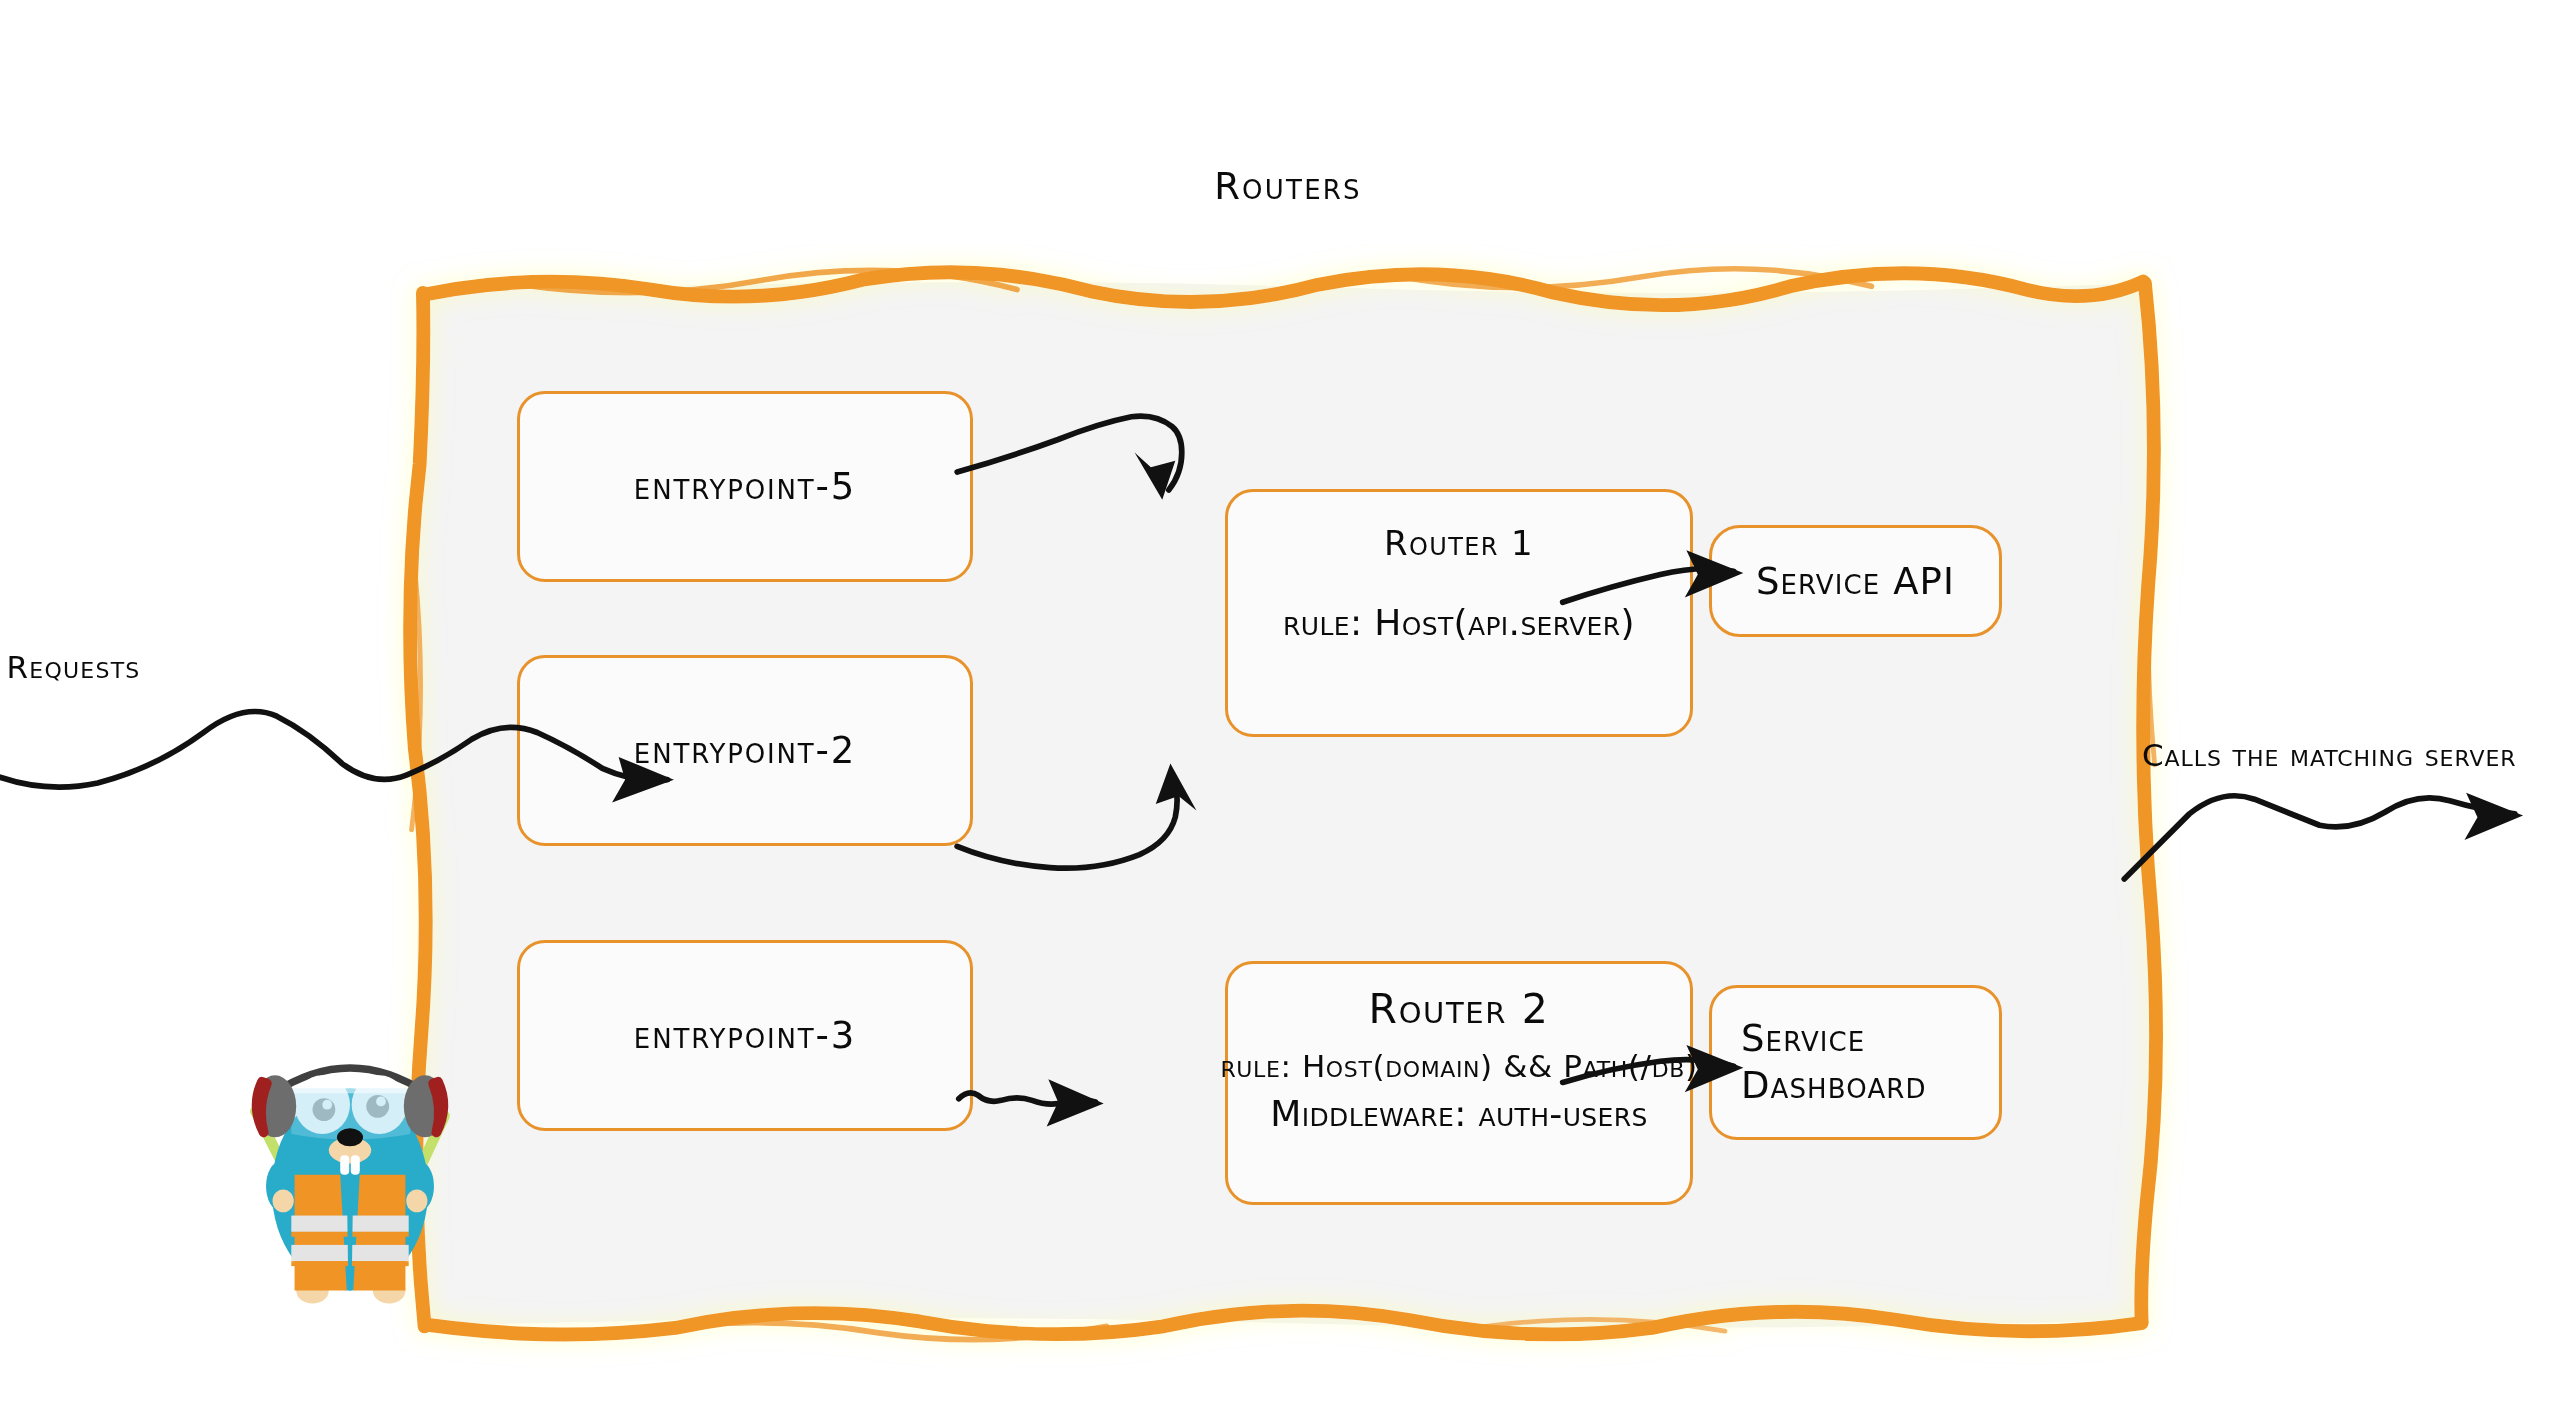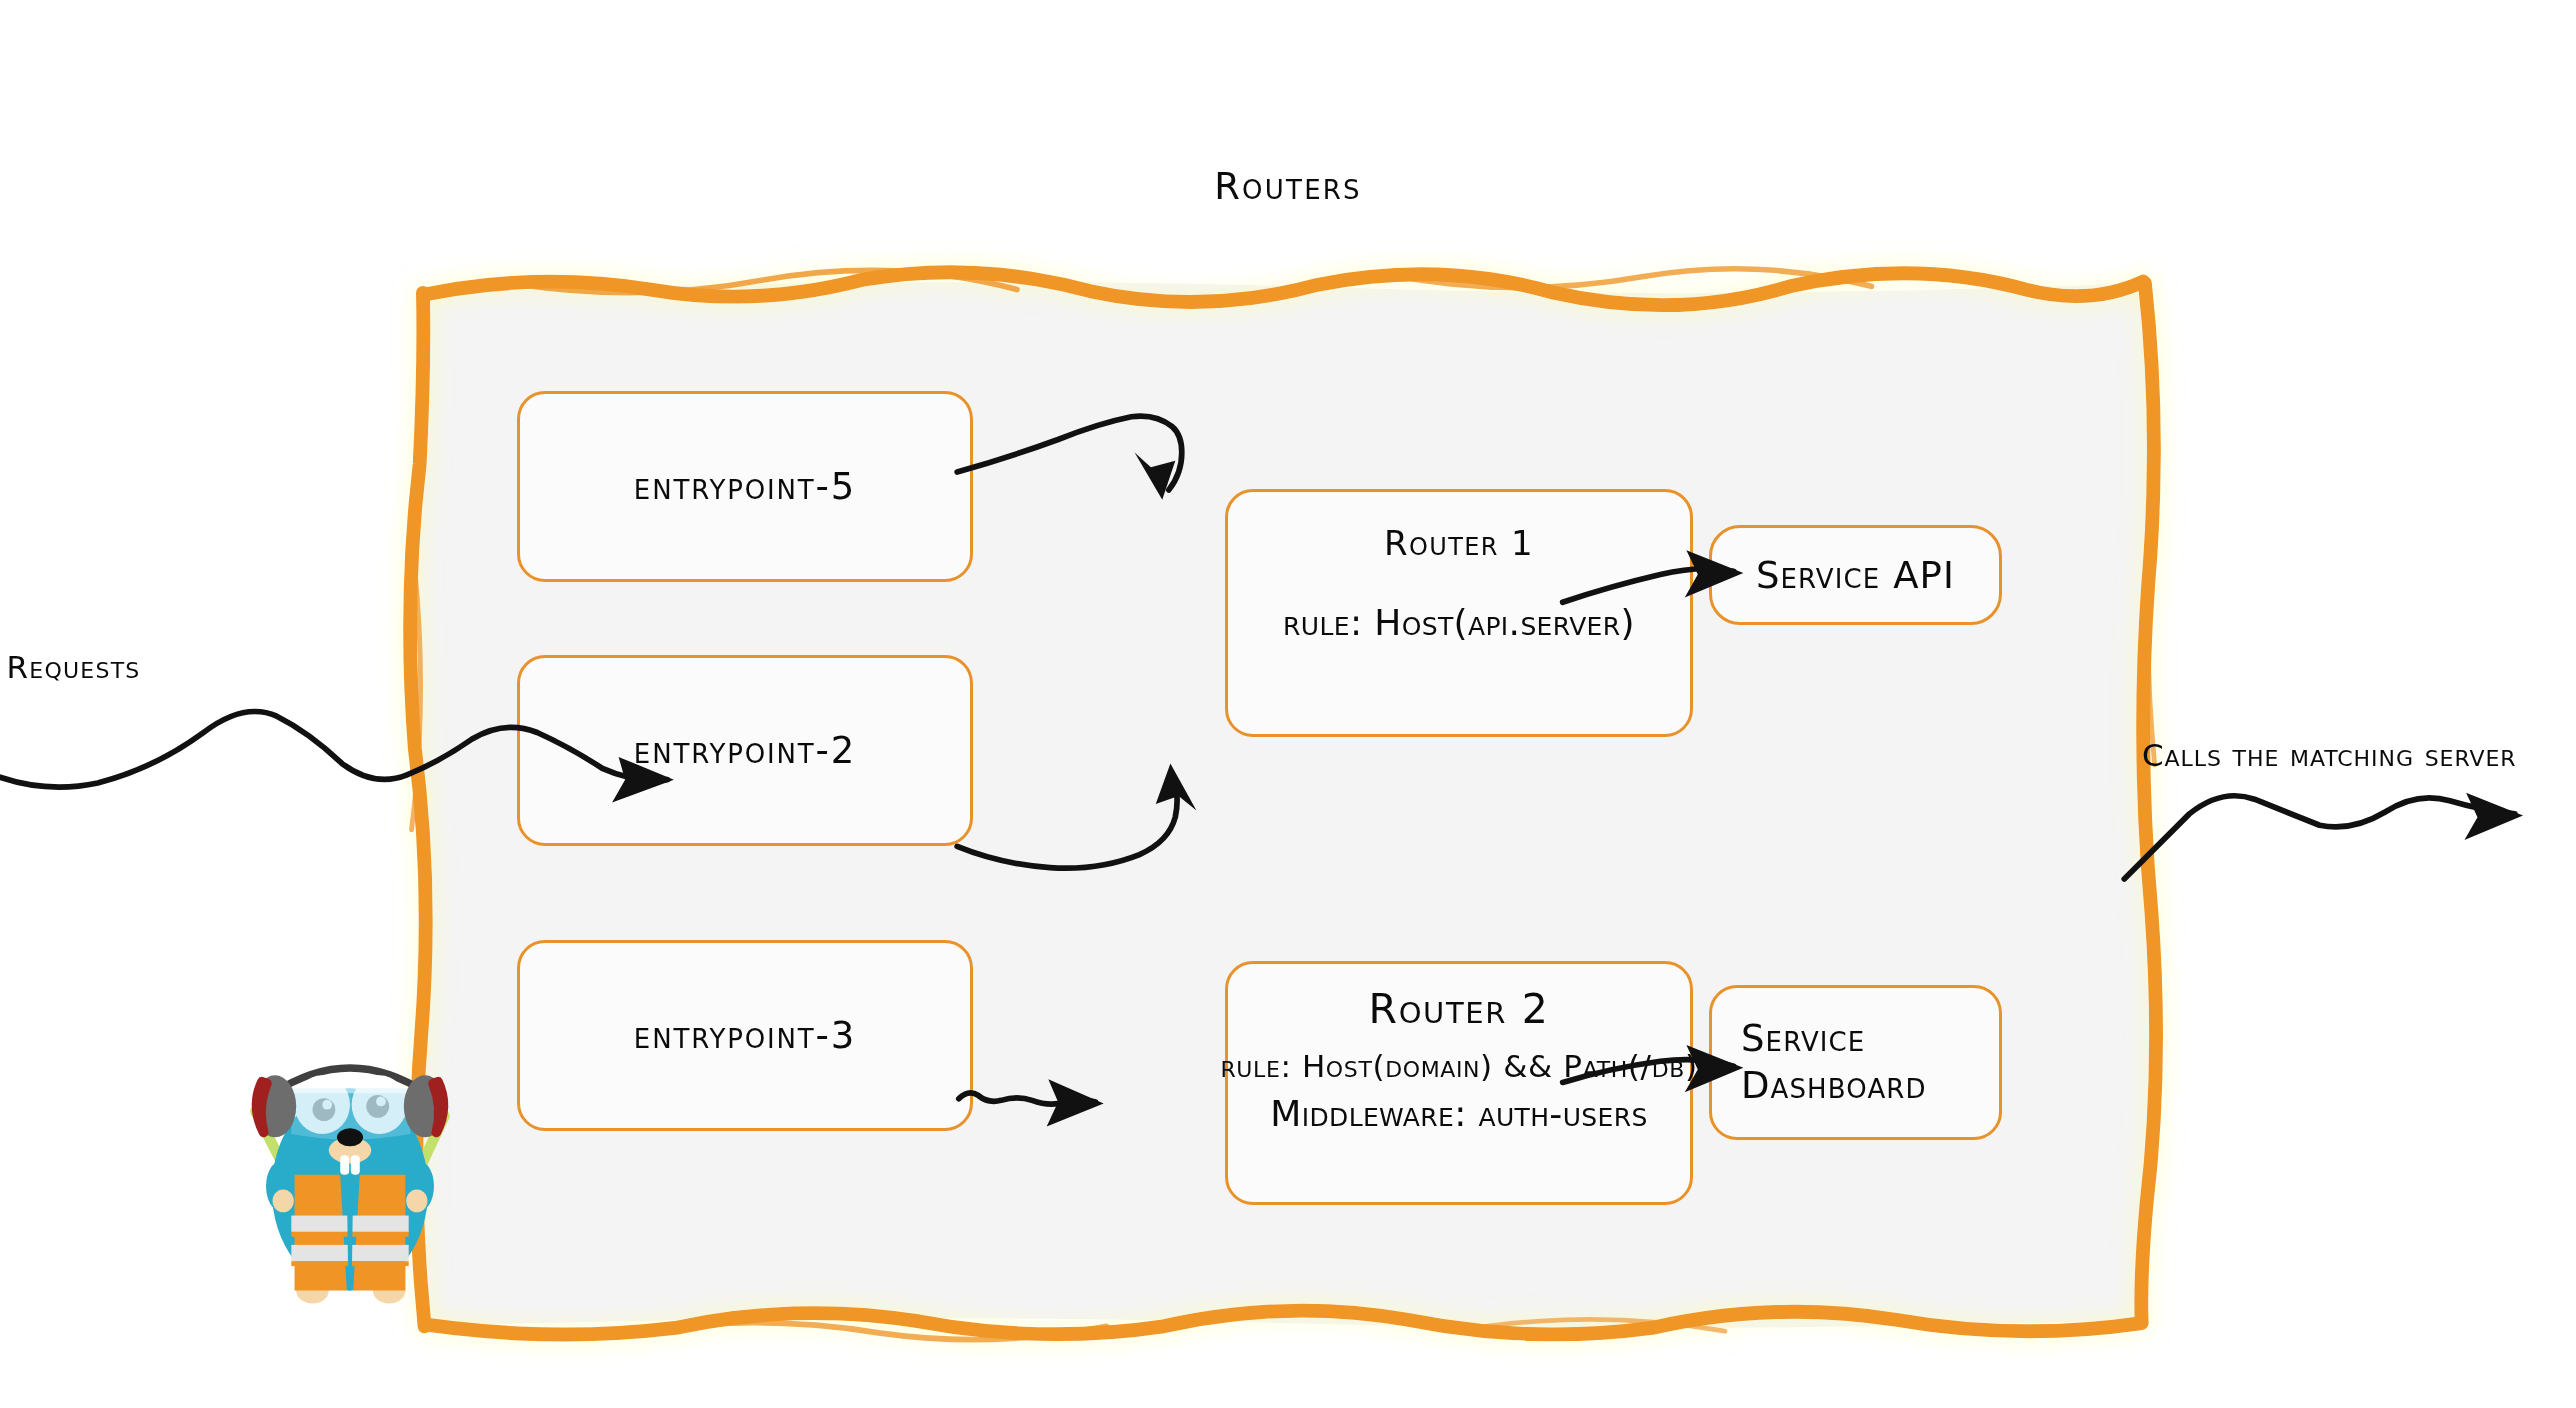--- a/index.html
+++ b/index.html
@@ -89,21 +89,21 @@
     justify-content: flex-start;
     padding-top: 21px;
   }
   #router-2 .title { font-size: 41px; letter-spacing: 0.04em; }
   #router-2 .rule { font-size: 31px; margin-top: 14.7px; }
   #router-2 .middleware { font-size: 36px; margin-top: 9.8px; letter-spacing: 0.01em; }
 
   
   #service-api {
     left: 1298px; top: 244px;
-    width: 293px; height: 100px;
+    width: 293px; height: 112px;
     border-radius: 31px;
   }
   #service-api .line { font-size: 37px; letter-spacing: 0.03em; }
 
   #service-dashboard {
     left: 1298px; top: 704px;
     width: 293px; height: 155px;
     align-items: flex-start;
     padding-left: 29px;
     border-radius: 28px;

